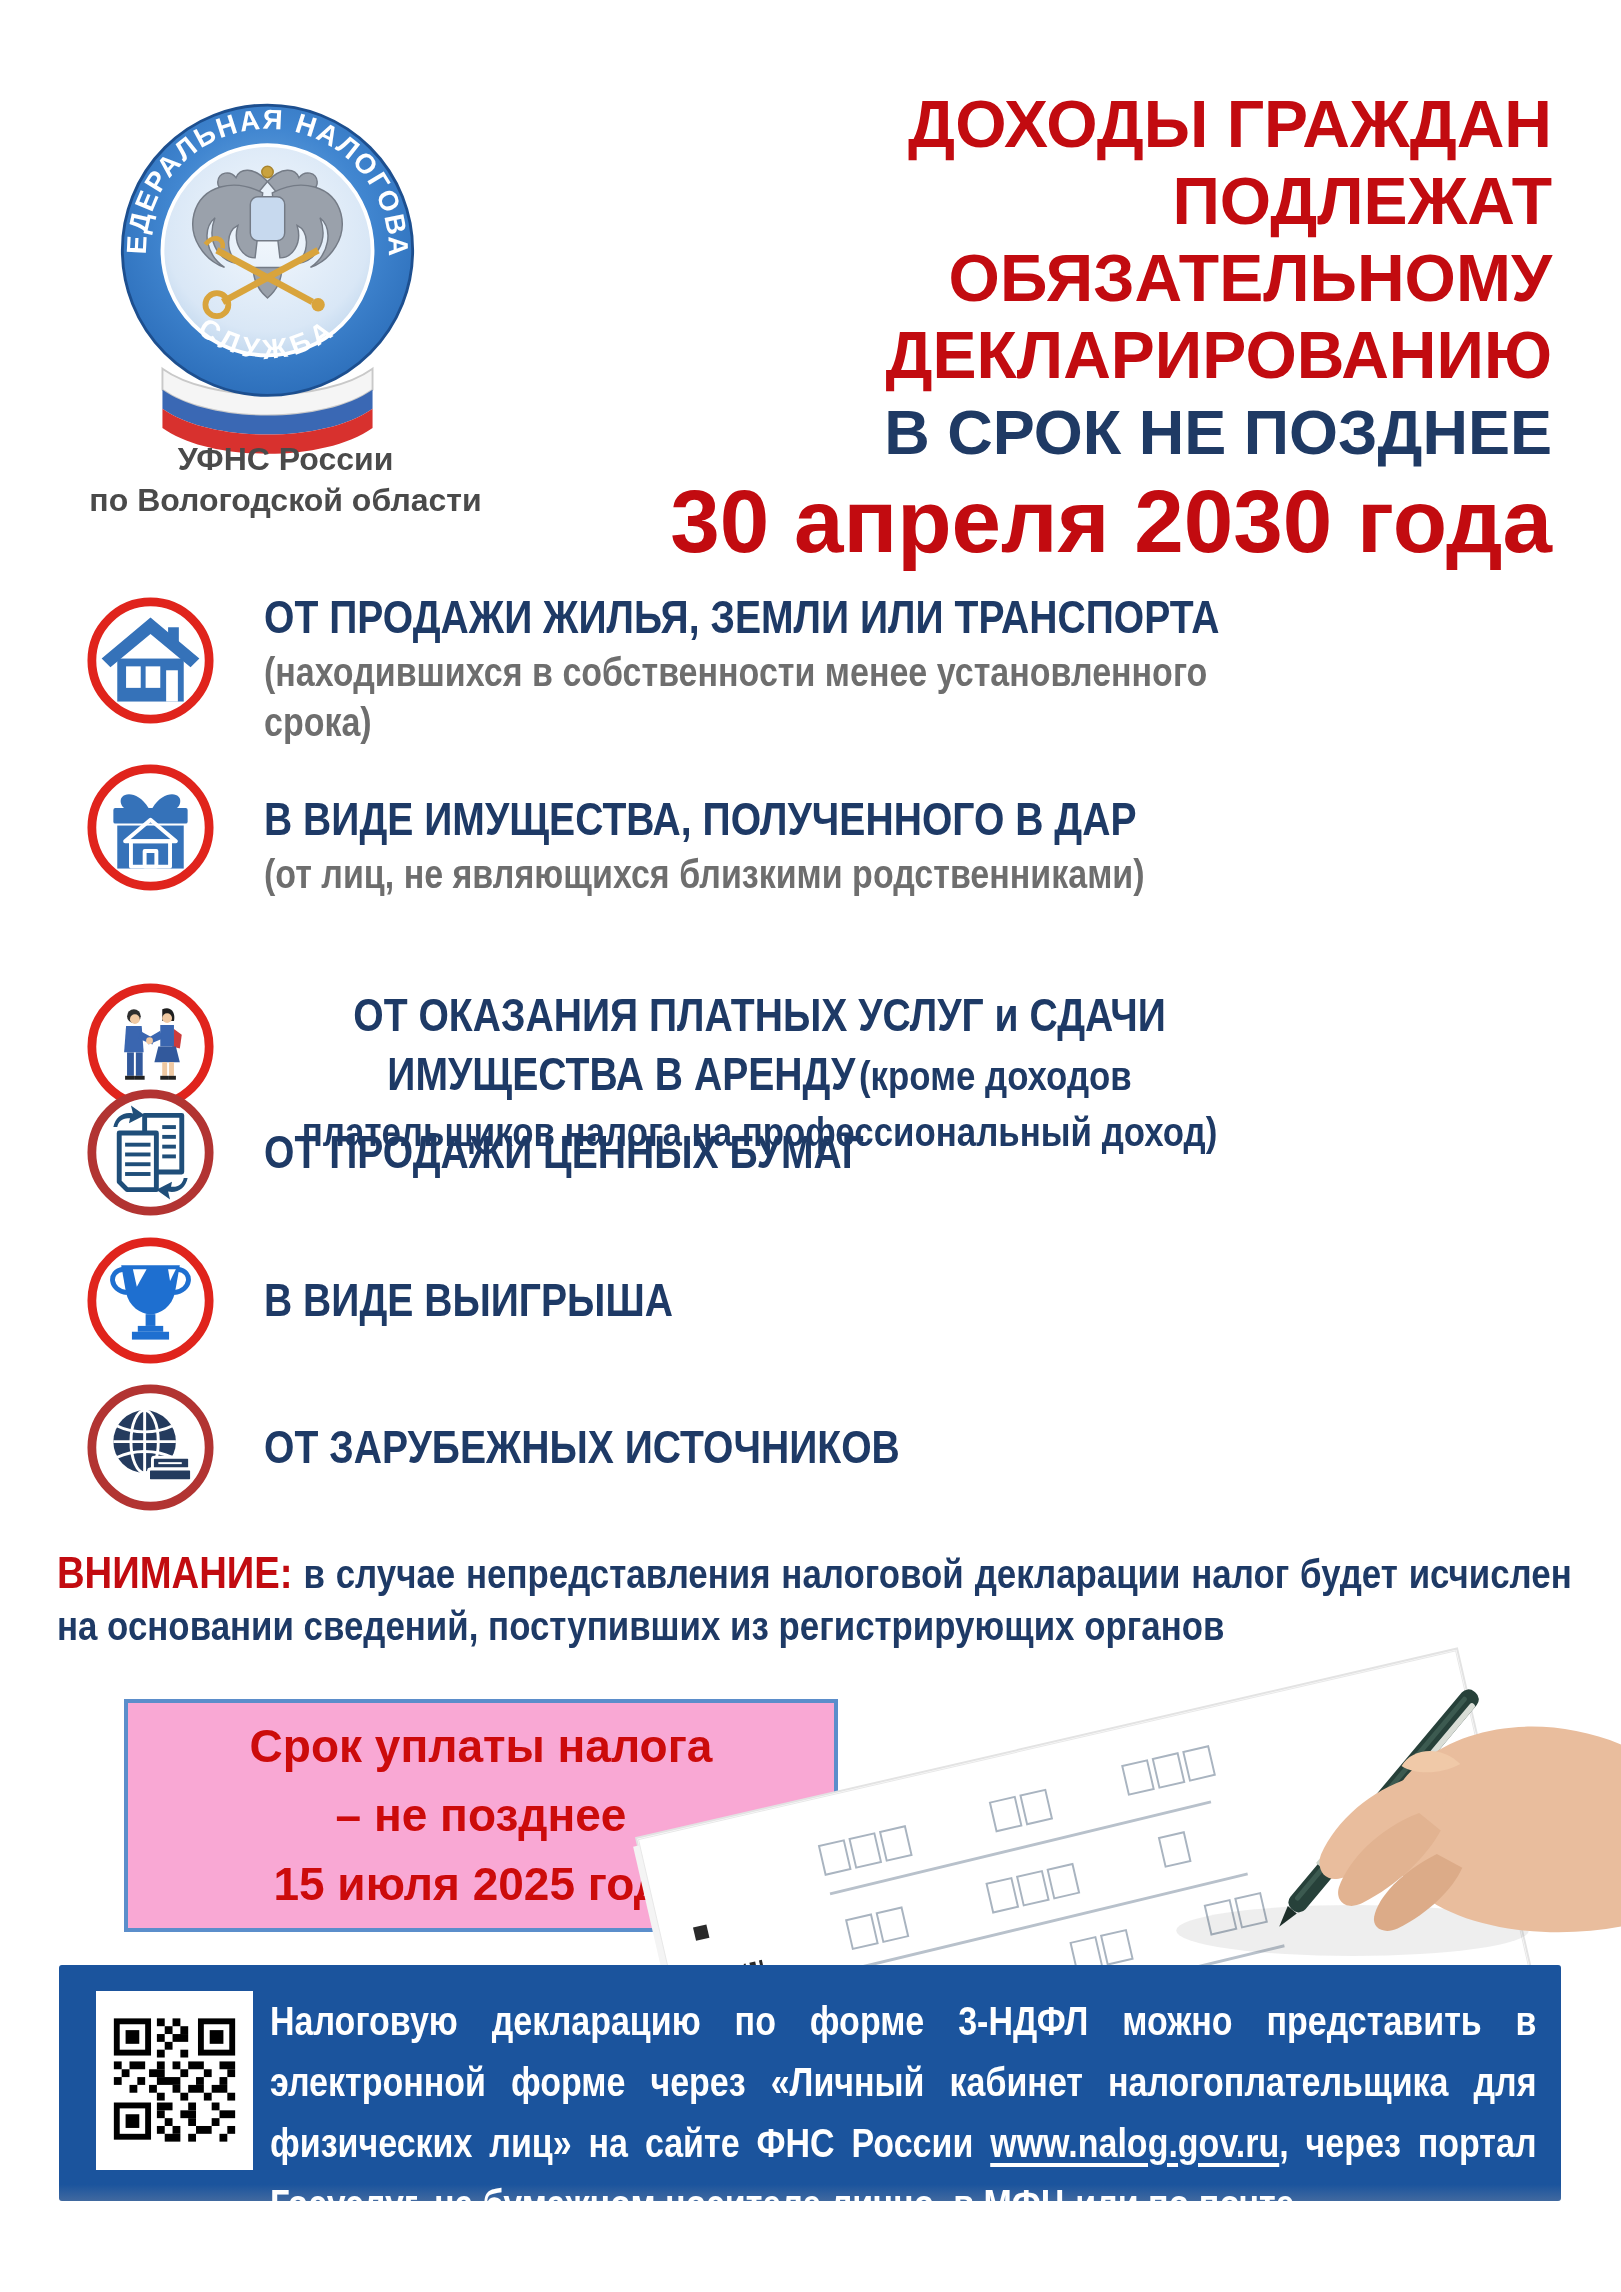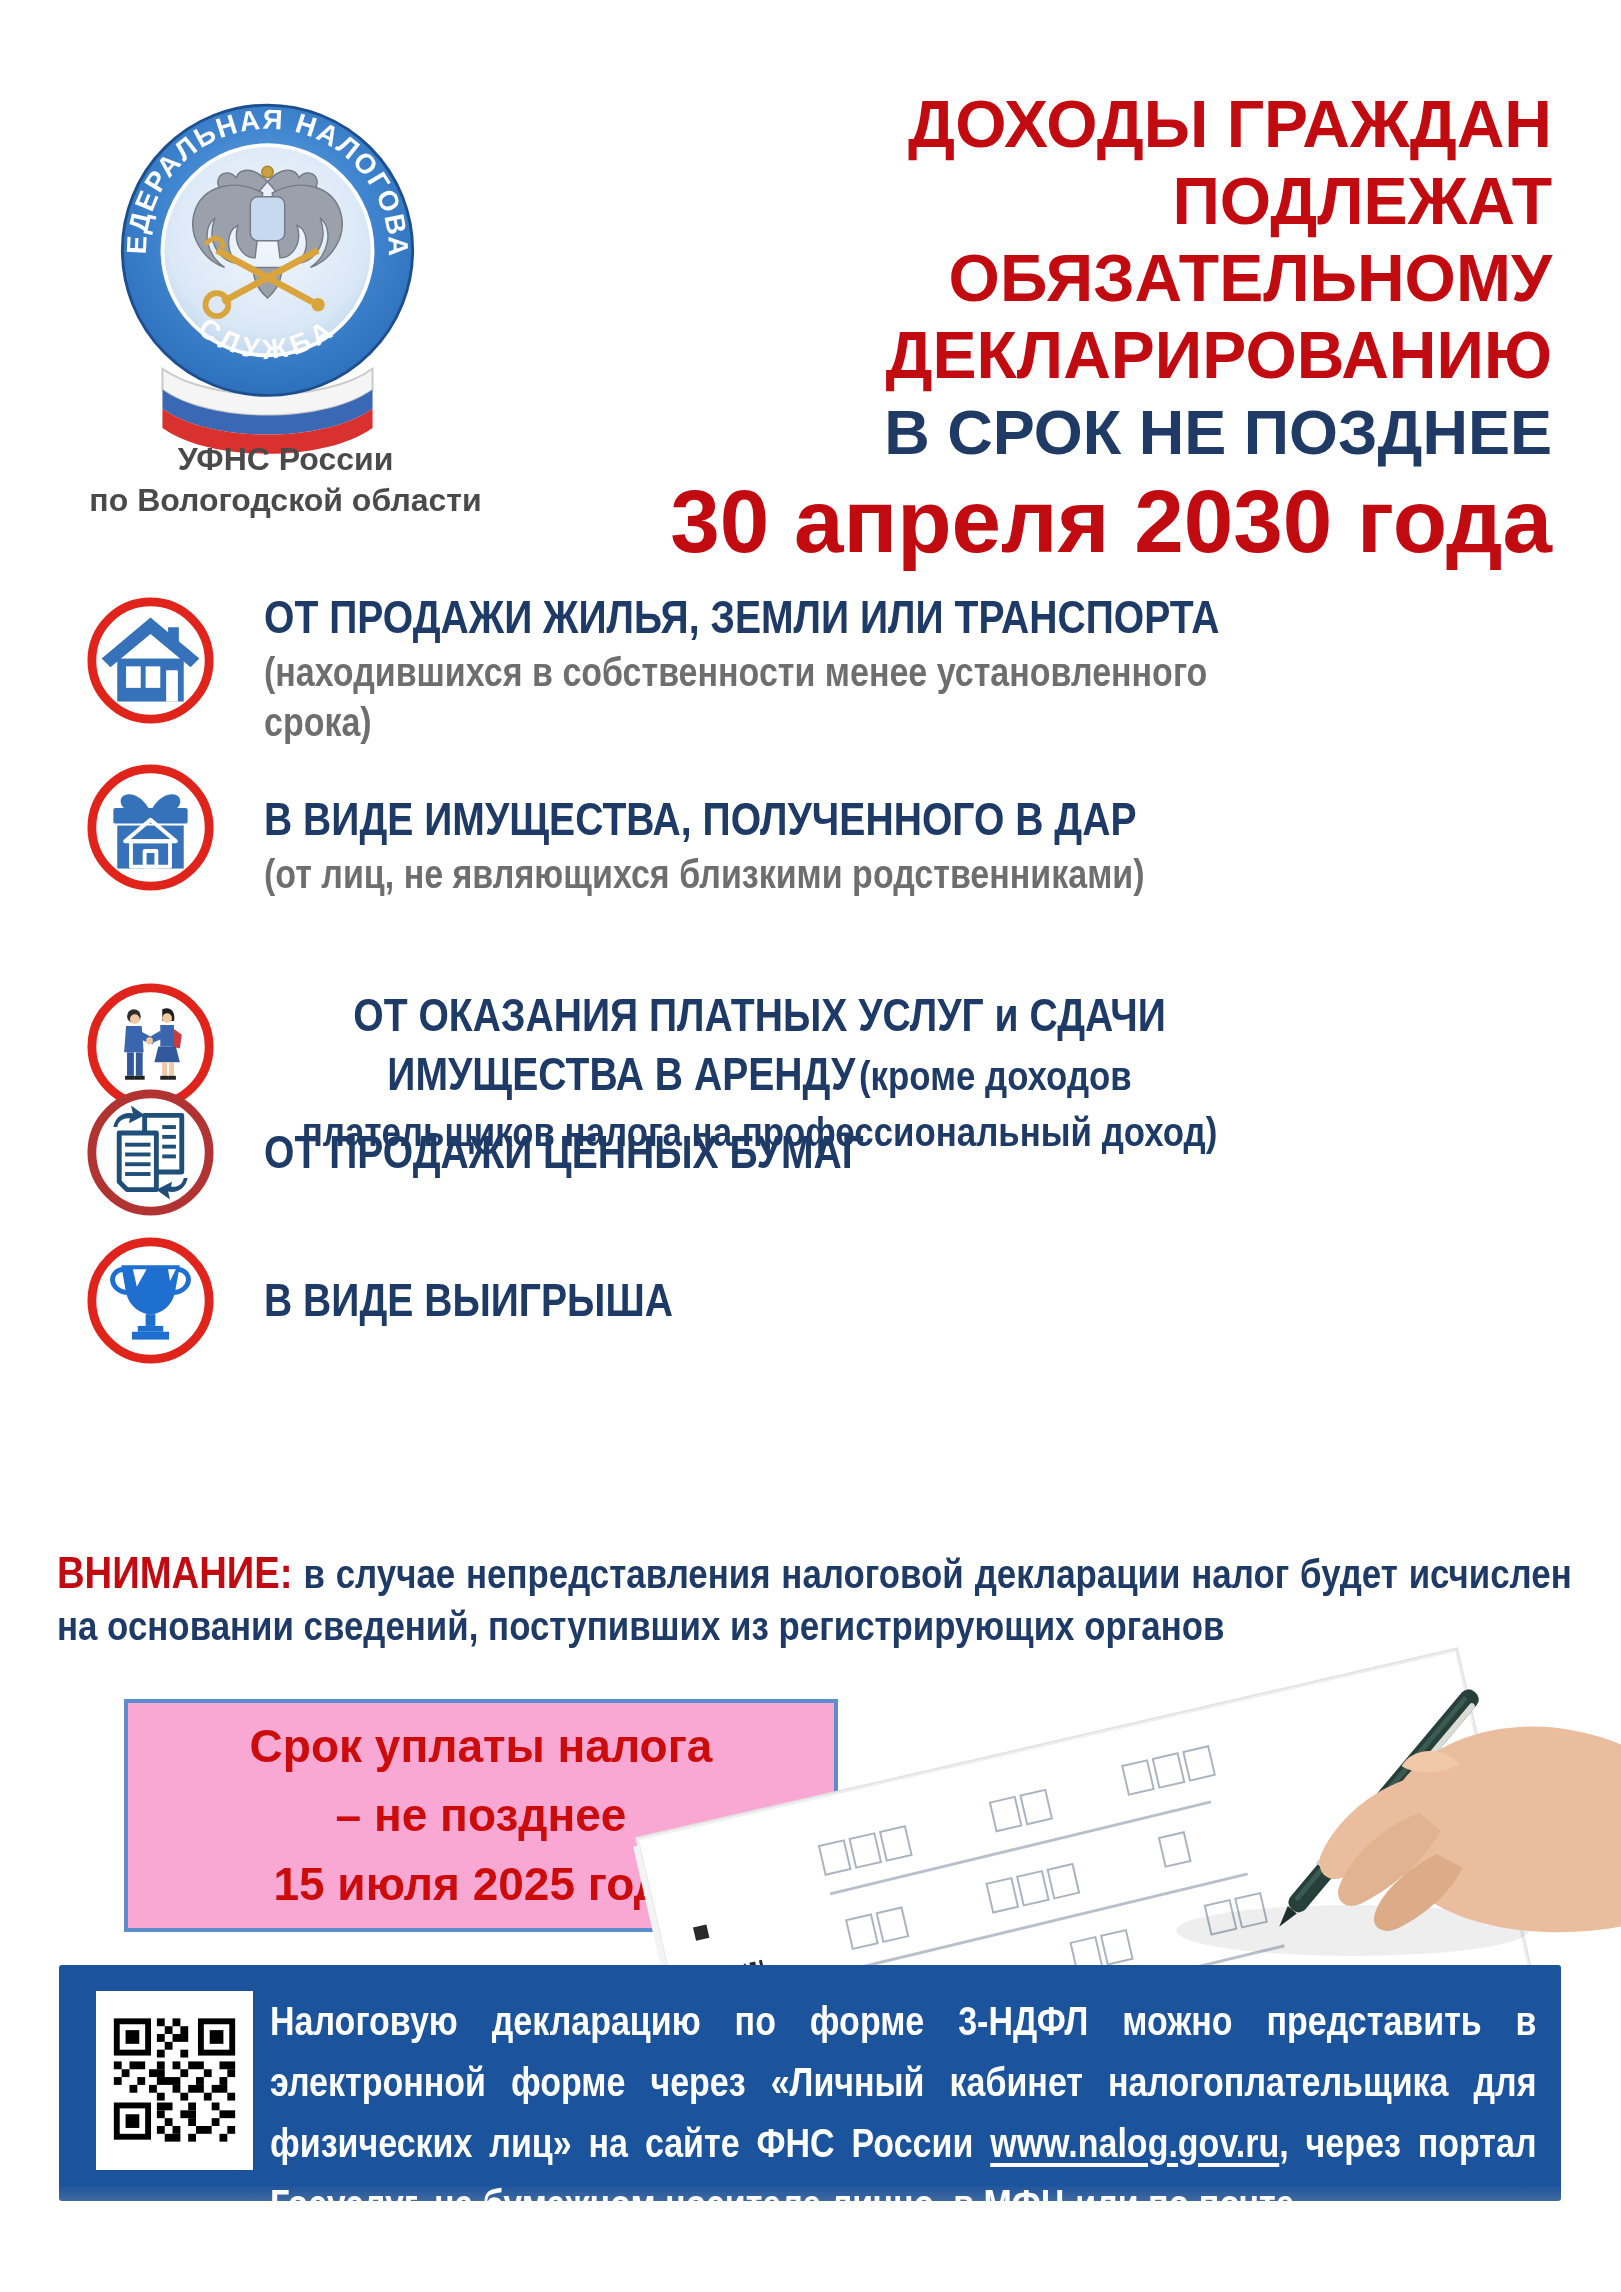--- a/index.html
+++ b/index.html
@@ -232,20 +232,41 @@
       <g fill="#1f4e79">
         <path d="M28,40 C30,30 38,24 48,26 L46,18 L60,28 L44,36 L45,31 C38,30 33,34 32,40 Z"></path>
         <path d="M104,92 C102,102 94,108 84,106 L86,114 L72,104 L88,96 L87,101 C94,102 99,98 100,92 Z"></path>
       </g>
     </svg>
     <div class="item-text" style="top:35px;">
       <div class="item-title cond">ОТ ПРОДАЖИ ЦЕННЫХ БУМАГ</div>
     </div>
   </div>
 
+  <div class="item" style="top:1383px;">
+    <svg class="badge" viewBox="0 0 132 132">
+      <circle cx="66" cy="66" r="60" fill="#fff" stroke="#b23432" stroke-width="9"></circle>
+      <g>
+        <circle cx="60" cy="60" r="32" fill="#243b5e"></circle>
+        <g stroke="#ffffff" stroke-width="3" fill="none">
+          <ellipse cx="60" cy="60" rx="14" ry="32"></ellipse>
+          <line x1="60" y1="28" x2="60" y2="92"></line>
+          <line x1="28" y1="60" x2="92" y2="60"></line>
+          <path d="M32,44 C48,52 72,52 88,44"></path>
+          <path d="M32,76 C48,68 72,68 88,76"></path>
+        </g>
+        <rect x="68" y="76" width="38" height="12" rx="2" fill="#243b5e" stroke="#ffffff" stroke-width="3"></rect>
+        <rect x="64" y="88" width="44" height="12" rx="2" fill="#243b5e" stroke="#ffffff" stroke-width="3"></rect>
+        <line x1="74" y1="82" x2="98" y2="82" stroke="#ffffff" stroke-width="2"></line>
+      </g>
+    </svg>
+    <div class="item-text" style="top:35px;">
+      <div class="item-title cond">ОТ ЗАРУБЕЖНЫХ ИСТОЧНИКОВ</div>
+    </div>
+  </div>
 
   <p class="attention cond" style="margin:0;"><span class="label">ВНИМАНИЕ:</span> <span>в случае непредставления налоговой декларации налог будет исчислен на основании сведений, поступивших из регистрирующих органов</span></p>
 
   <div class="deadline-box">
     <div class="deadline-text">Срок уплаты налога
 – не позднее
 15 июля 2025 года</div>
   </div>
 
   <svg class="photo" viewBox="0 0 1034 368">

